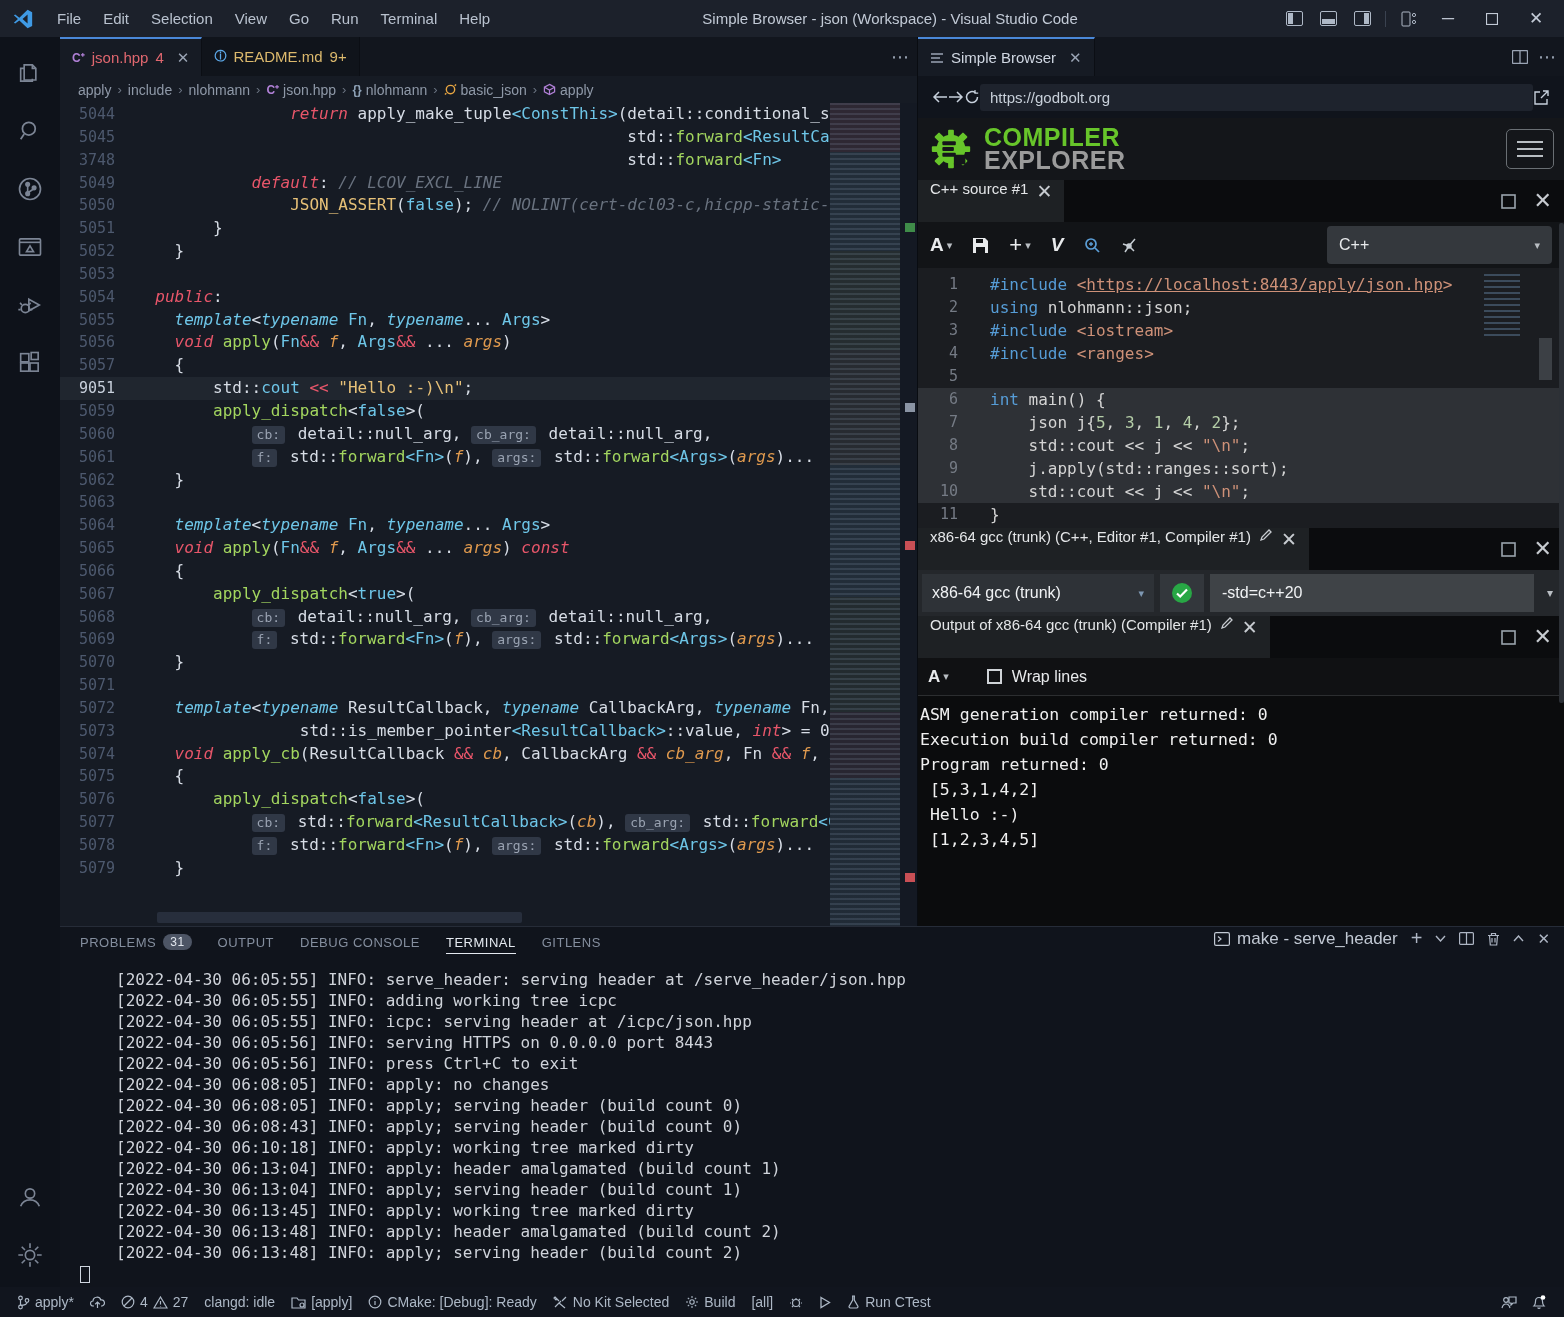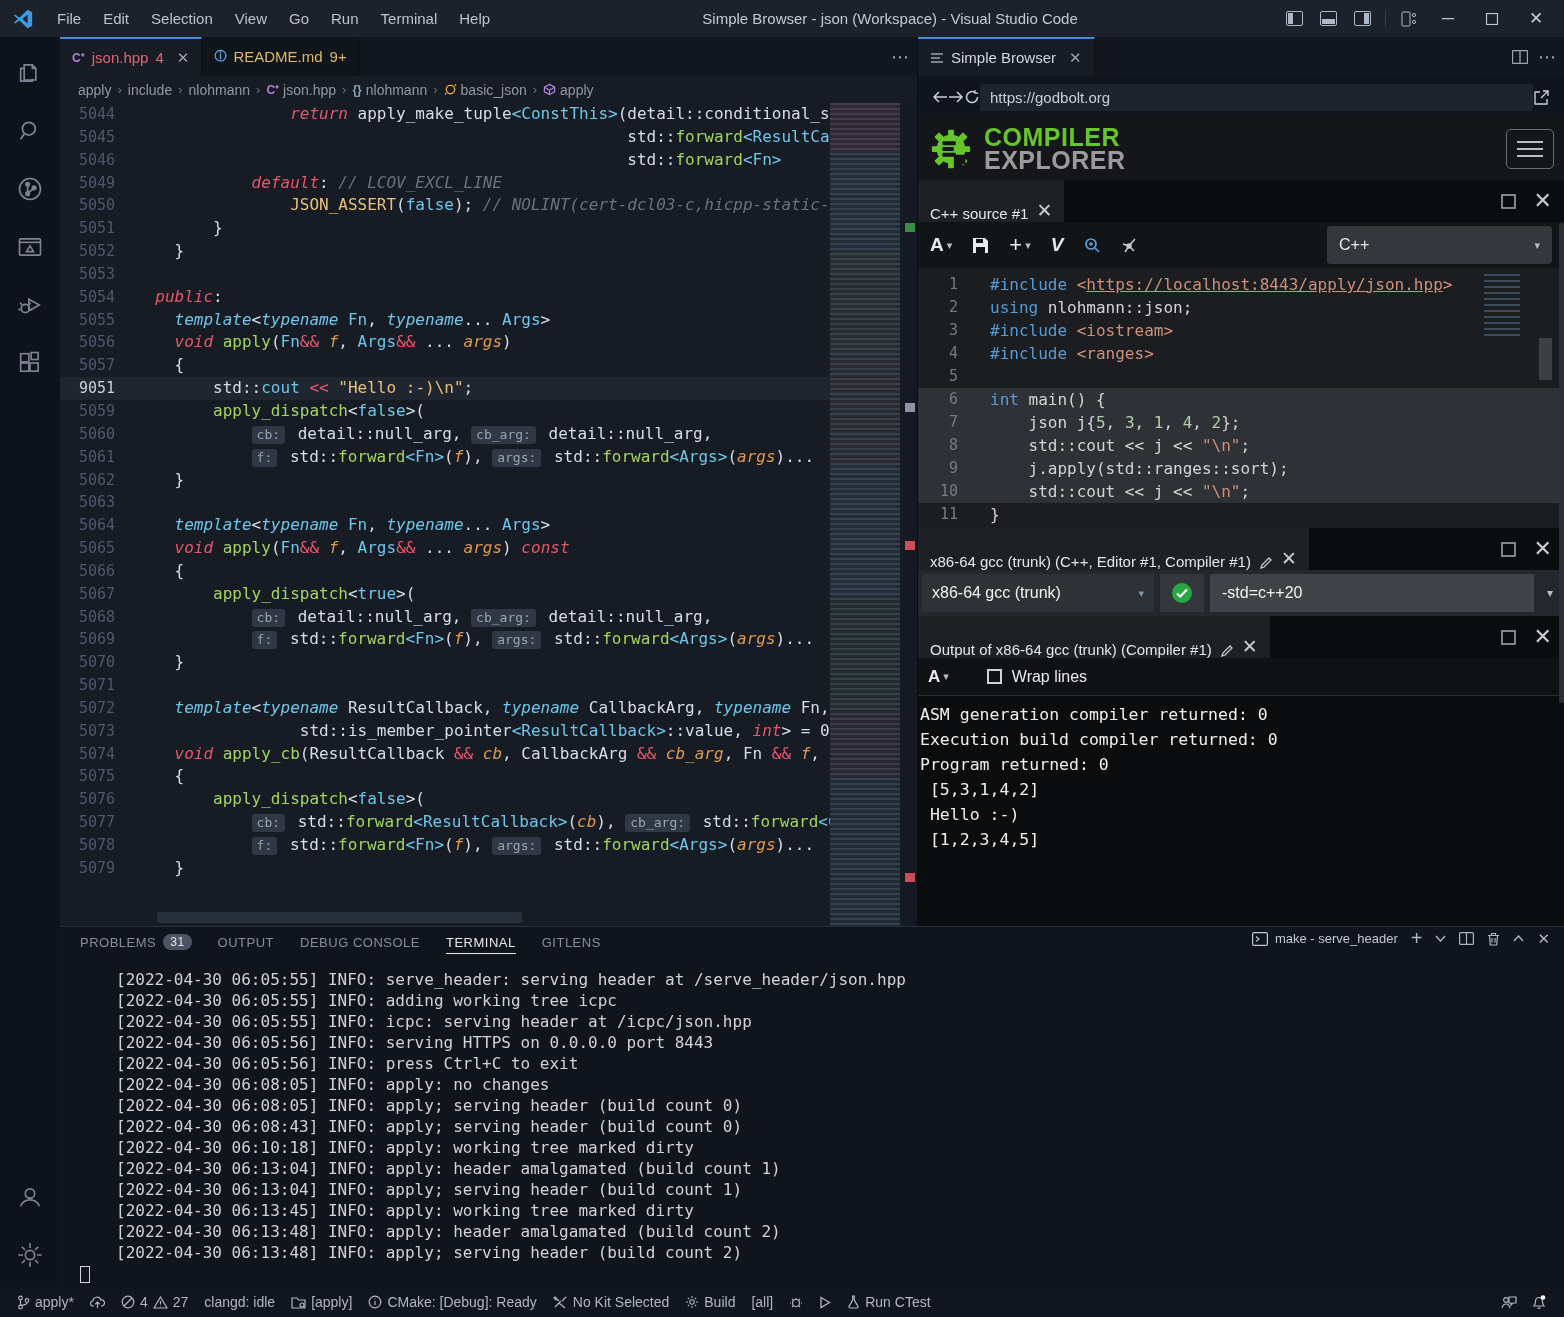--- a/index.html
+++ b/index.html
@@ -68,21 +68,21 @@
   .group2{width:646px;display:flex;flex-direction:column;background:#161b24;}
   .btoolbar{height:42px;background:#10141c;display:flex;align-items:center;gap:0;padding:0 14px;color:#b9c2cf;}
   .urlfield{flex:1;height:27px;background:#1e232d;border-radius:3px;display:flex;align-items:center;padding:0 10px;font-size:15px;color:#c8d0da;}
   .bpage{flex:1;background:#0e1013;overflow:hidden;display:flex;flex-direction:column;position:relative;}
   .ce-header{height:62px;background:#14161a;display:flex;align-items:center;padding:0 10px;gap:10px;}
   .ce-logo-text{font-weight:bold;font-size:25px;line-height:.92;letter-spacing:.5px;}
   .ce-l1{color:#67c52a;} .ce-l2{color:#9b9b9b;}
   .hamburger{margin-left:auto;width:48px;height:40px;border:1px solid #6a6f74;border-radius:5px;display:flex;flex-direction:column;justify-content:center;gap:5px;align-items:center;}
   .hamburger div{width:26px;height:2px;background:#b9bec3;}
   .gl-tabrow{height:42px;background:#0b0c0e;display:flex;align-items:stretch;position:relative;}
-  .gl-tab{background:#1e2124;color:#e4e6e8;font-size:15px;display:flex;align-items:flex-end;gap:8px;padding:0 12px;}
+  .gl-tab{background:#1e2124;color:#e4e6e8;font-size:15px;display:flex;align-items:flex-start;gap:8px;padding:0 12px;}
   .gl-ctrl{position:absolute;right:12px;top:0;height:100%;display:flex;align-items:center;gap:18px;color:#8f959b;}
   .gl-x{font-size:19px;color:#c7cbd0;}
   .ce-toolbar{height:46px;background:#121417;display:flex;align-items:center;gap:20px;padding:0 12px;color:#e8eaec;}
   .ce-A{font-weight:bold;font-size:19px;}
   .caret{font-size:11px;color:#b9bec3;}
   .lang-select{margin-left:auto;width:225px;height:38px;background:#34383d;border-radius:4px;display:flex;align-items:center;padding:0 12px;font-size:16px;color:#e8eaec;}
   .lang-select .caret{margin-left:auto;}
   .gb-editor{height:260px;background:#1b1d21;font-family:"DejaVu Sans Mono",monospace;font-size:16px;padding-top:5px;position:relative;}
   .gline{height:23px;line-height:23px;display:flex;white-space:pre;}
   .gline .ln{width:40px;text-align:right;padding-right:0;color:#757b85;flex:none;font-size:15px;}
@@ -107,21 +107,21 @@
   .bscroll{position:absolute;top:105px;right:0;width:5px;height:480px;background:#2c3036;border-radius:2px;}
 
   
   .panel{height:361px;background:#10141c;border-top:1px solid #262c38;display:flex;flex-direction:column;}
   .panel-tabs{height:36px;display:flex;align-items:center;padding-left:20px;gap:26px;position:relative;}
   .ptab{font-size:13px;letter-spacing:.5px;color:#848e9e;display:flex;align-items:flex-end;gap:7px;}
   .ptab.active{color:#e4e9f0;border-bottom:1px solid #e4e9f0;padding-bottom:3px;margin-bottom:-4px;}
   .pbadge{background:#4d5565;color:#e2e7ee;border-radius:9px;font-size:12px;padding:1px 7px;}
   .pbadge:empty{display:none;}
   .panel-actions{position:absolute;right:14px;display:flex;align-items:center;gap:13px;color:#aeb6c4;font-size:15px;}
-  .term-title{display:flex;align-items:center;gap:7px;font-size:13px;color:#c2c9d4;}
+  .term-title{display:flex;align-items:center;gap:7px;font-size:17px;color:#c2c9d4;}
   .term-body{flex:1;padding:12px 0 0 20px;font-family:"DejaVu Sans Mono",monospace;font-size:16px;color:#cfd3da;}
   .tline{height:21px;line-height:21px;white-space:pre;margin-left:36px;}
   .tcursor{display:inline-block;width:10px;height:17px;border:1px solid #cfd6e0;margin-top:3px;}
 
   
   .statusbar{height:30px;background:#11151e;display:flex;align-items:center;font-size:14px;color:#adb8c6;padding:0 10px;gap:2px;}
   .sb-item{display:flex;align-items:center;gap:5px;padding:0 7px;height:100%;white-space:nowrap;}
   .sb-right{margin-left:auto;display:flex;align-items:center;}
   svg{display:block;}
 </style>
@@ -298,21 +298,21 @@
 
           <div class="codearea">
 
           <div class="cline">
                 <span class="ln">5044</span><span class="ct"><span class="tk-w">                </span><span class="tk-k">return</span><span class="tk-w"> apply_make_tuple</span><span class="tk-t">&lt;ConstThis&gt;</span><span class="tk-w">(detail::conditional_static_cast&lt;</span></span>
               </div>
               <div class="cline">
                 <span class="ln">5045</span><span class="ct"><span class="tk-w">                                                   std::</span><span class="tk-f">forward</span><span class="tk-t">&lt;ResultCallback&gt;</span></span>
               </div>
               <div class="cline">
-                <span class="ln">5046</span><span class="ct"><span class="tk-w">                                                   std::</span><span class="tk-f">forward</span><span class="tk-t">&lt;Fn&gt;</span></span>
+                <span class="ln">3748</span><span class="ct"><span class="tk-w">                                                   std::</span><span class="tk-f">forward</span><span class="tk-t">&lt;Fn&gt;</span></span>
               </div>
               <div class="cline">
                 <span class="ln">5049</span><span class="ct"><span class="tk-w">            </span><span class="tk-k">default</span><span class="tk-w">: </span><span class="tk-c">// LCOV_EXCL_LINE</span></span>
               </div>
               <div class="cline">
                 <span class="ln">5050</span><span class="ct"><span class="tk-w">                </span><span class="tk-m">JSON_ASSERT</span><span class="tk-w">(</span><span class="tk-t">false</span><span class="tk-w">); </span><span class="tk-c">// NOLINT(cert-dcl03-c,hicpp-static-assert,misc-static-assert)</span></span>
               </div>
               <div class="cline">
                 <span class="ln">5051</span><span class="ct"><span class="tk-w">        }</span></span>
               </div>

